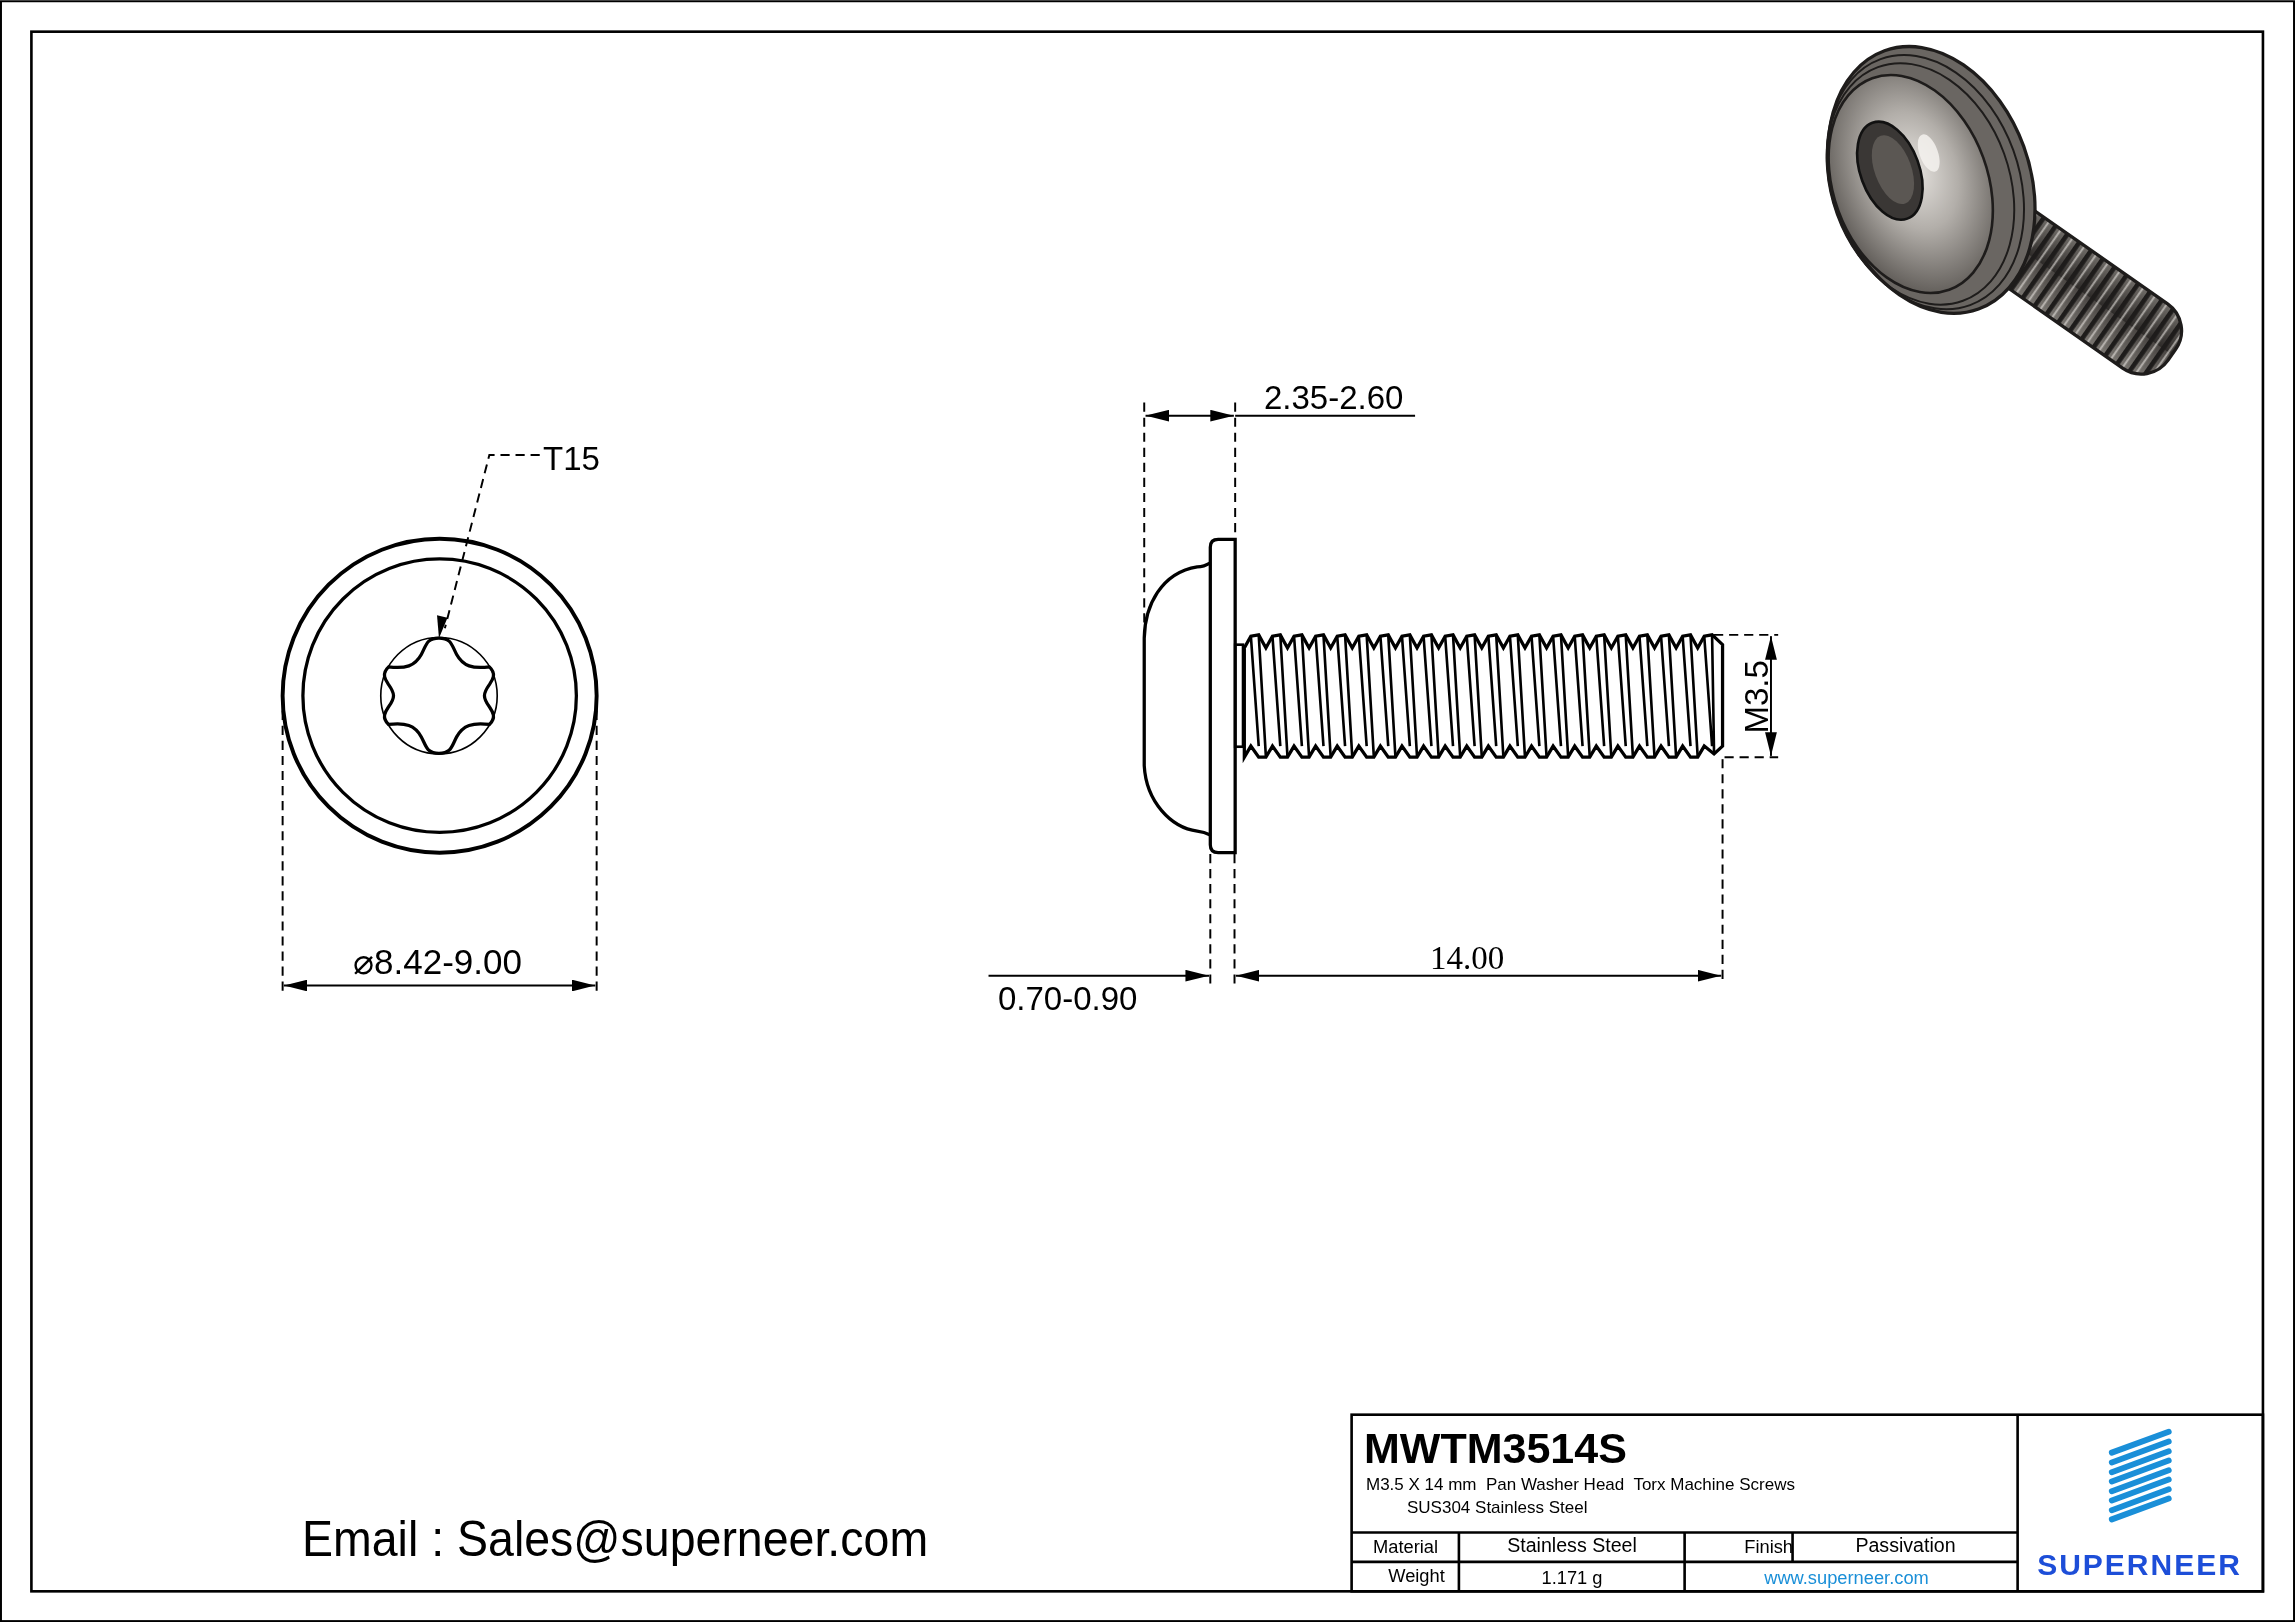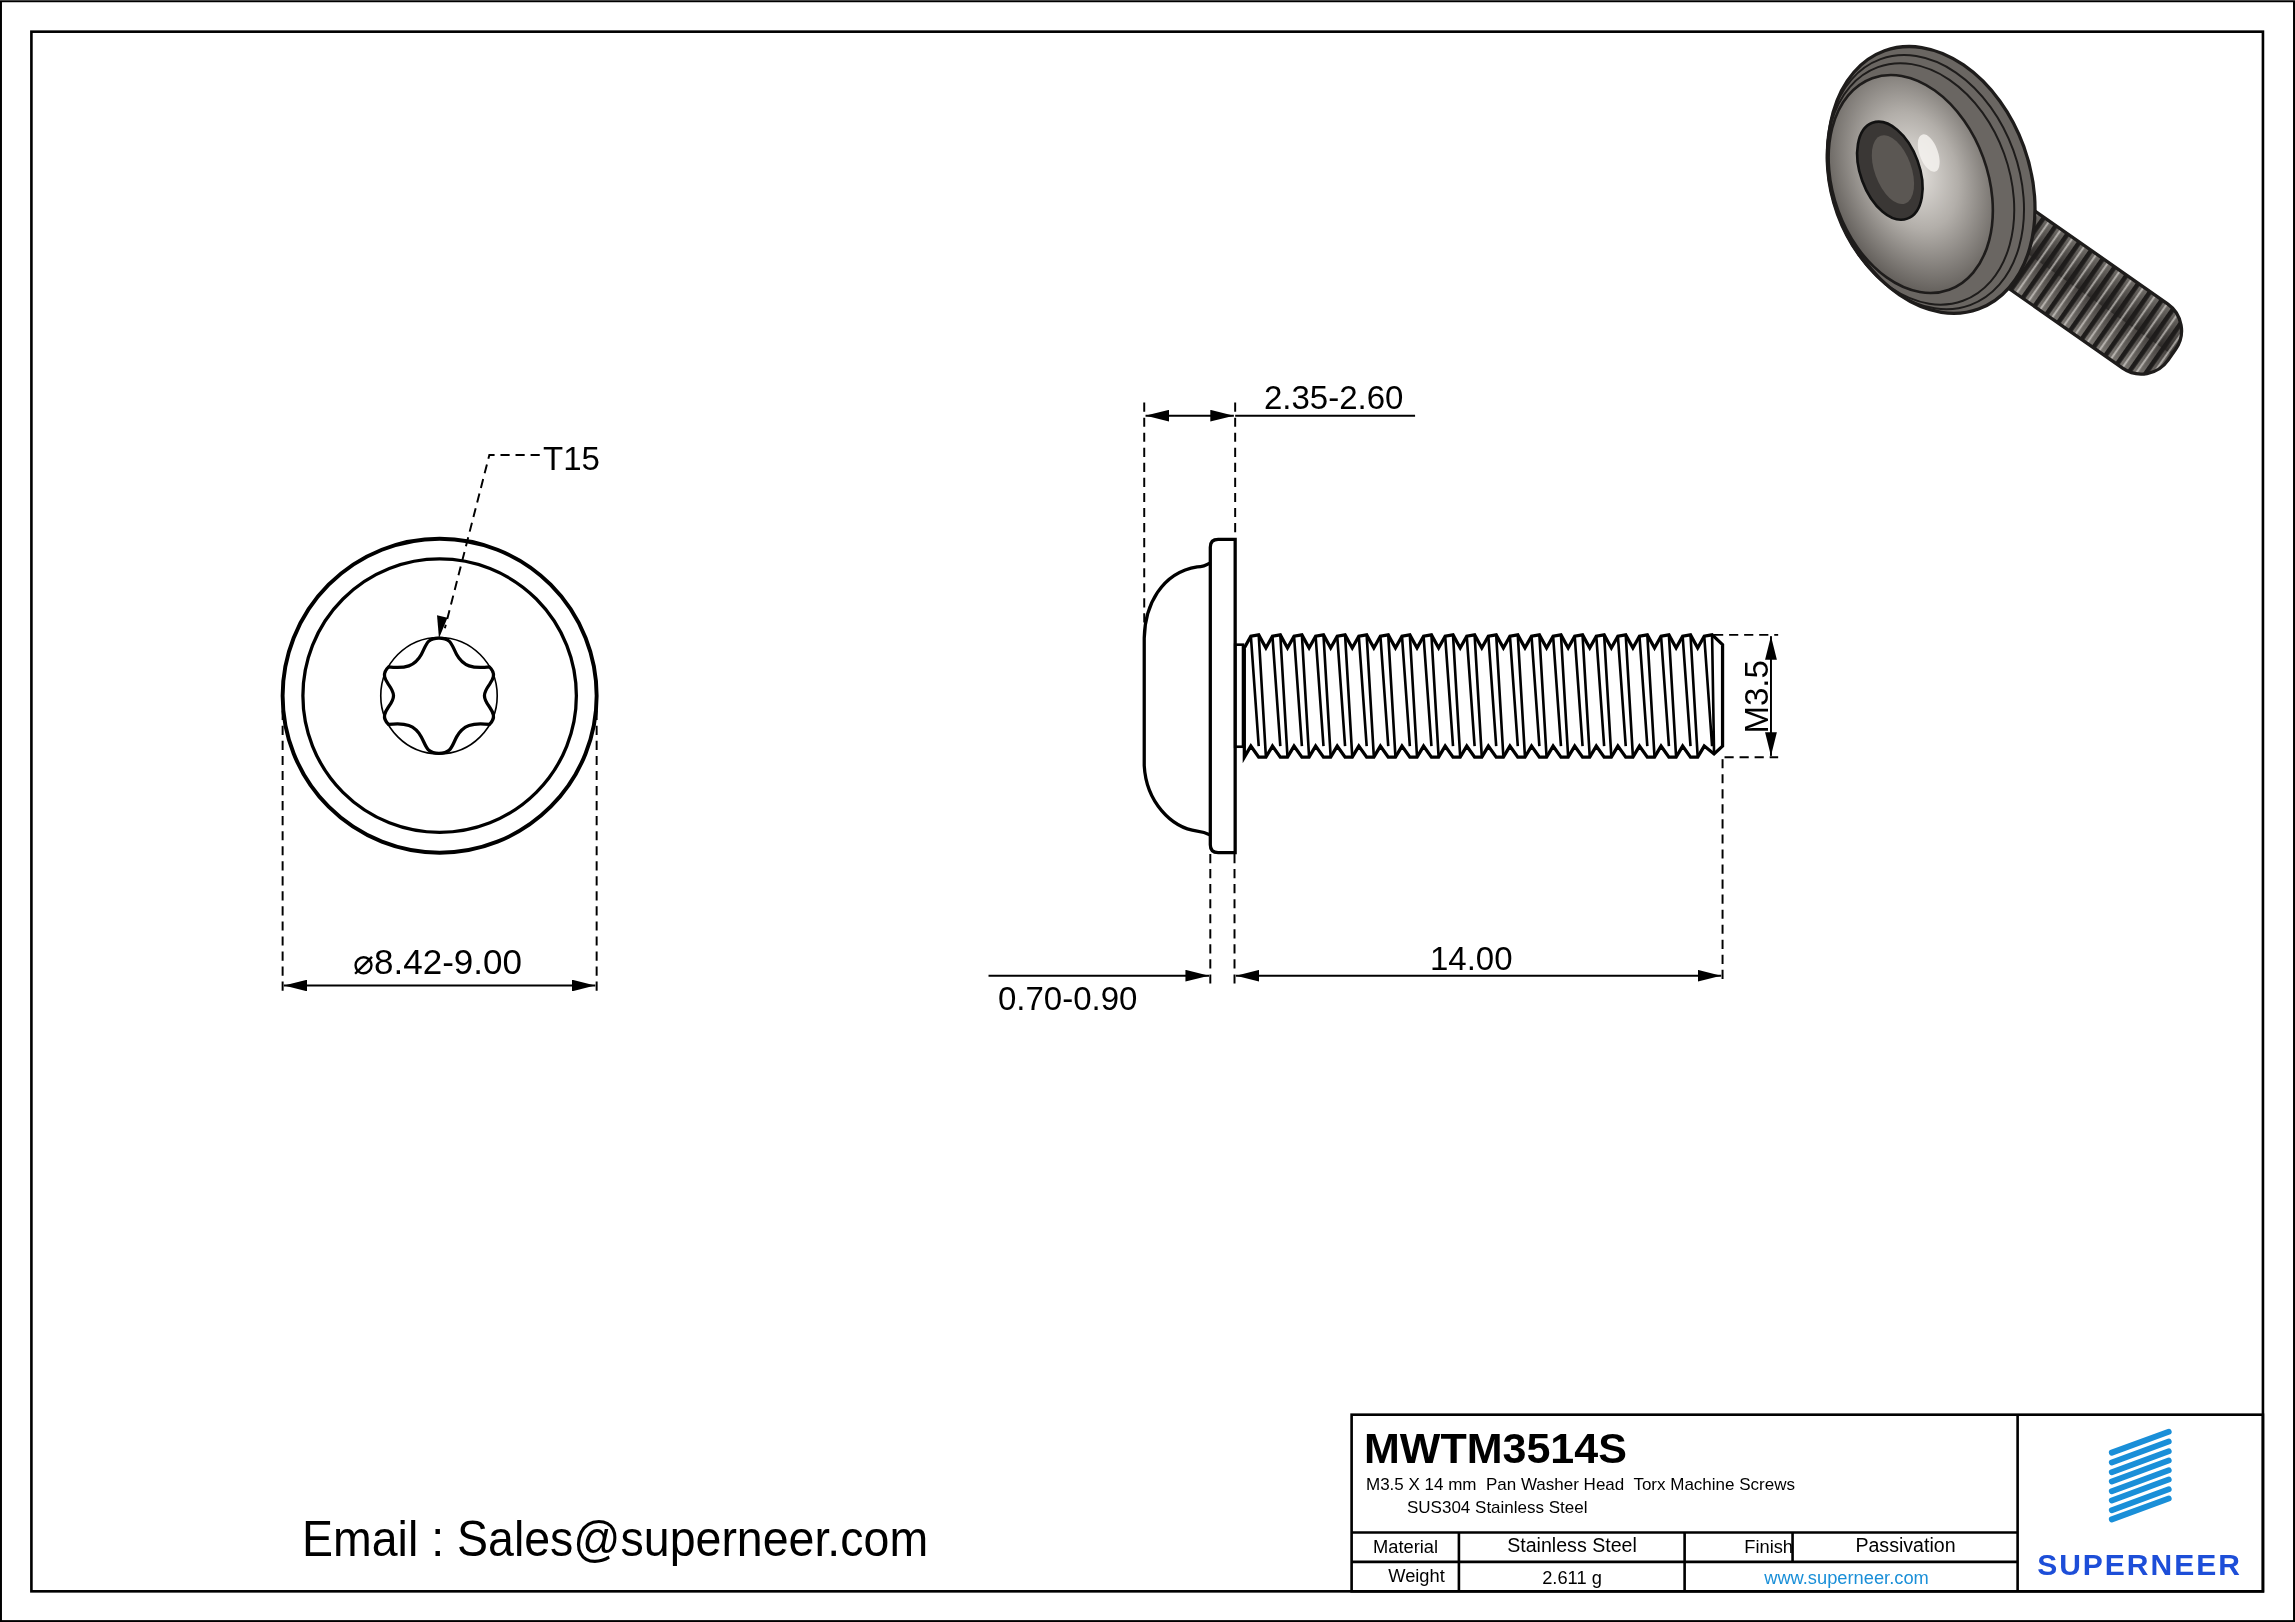--- a/index.html
+++ b/index.html
@@ -142,35 +142,35 @@
 <div class="abs" style="left:543px; top:442px; font-size:33px;">T15</div>
 
 <div class="abs" style="left:353px; top:944px; font-size:35px;">
   <span style="font-weight:300;">⌀</span><span>8.42-9.00</span>
 </div>
 
 <div class="abs" style="left:1264px; top:381px; font-size:33px;">2.35-2.60</div>
 
 <div class="abs" style="left:998px; top:942px; font-size:33px;margin-top:40px;">0.70-0.90</div>
 
-<div class="abs" style="left:1430px; top:942px; font-size:33px;">14.00</div>
+<div class="abs" style="left:1430px; top:942px; font-size:33px;font-family:Liberation Serif, serif;">14.00</div>
 
 <div class="abs" style="left:1720px; top:681px; font-size:33px; transform:rotate(-90deg); transform-origin:center; width:72px; text-align:center;">M3.5</div>
 
 <div class="abs" style="left:302px; top:1514px; font-size:50px; transform:scaleX(0.93); transform-origin:left;">Email : Sales@superneer.com</div>
 
 <div class="abs" style="left:1364px; top:1427px; font-size:43px; font-weight:bold;">MWTM3514S</div>
 
 <div class="abs" style="left:1366px; top:1476px; font-size:17px; white-space:pre;">M3.5 X 14 mm  Pan Washer Head  Torx Machine Screws</div>
 
 <div class="abs" style="left:1366px; top:1499px; font-size:17px;margin-left:41px;">SUS304 Stainless Steel</div>
 
 <div class="abs" style="left:1352px; width:107px; top:1538px; font-size:18.3px; text-align:center;">Material</div>
 <div class="abs" style="left:1459px; width:226px; top:1536px; font-size:19.6px; text-align:center;">Stainless Steel</div>
 <div class="abs" style="left:1685px; width:108px; top:1538px; font-size:18.3px; text-align:right;">Finish</div>
 <div class="abs" style="left:1793px; width:225px; top:1536px; font-size:19.6px; text-align:center;">Passivation</div>
 
 <div class="abs" style="left:1352px; width:129px; top:1567px; font-size:18.3px; text-align:center;">Weight</div>
-<div class="abs" style="left:1459px; width:226px; top:1569px; font-size:18.3px; text-align:center;">2.611 g</div>
+<div class="abs" style="left:1459px; width:226px; top:1569px; font-size:18.3px; text-align:center;">1.171 g</div>
 <div class="abs" style="left:1680px; width:333px; top:1569px; font-size:18.3px; text-align:center; color:#1a8fd8;">www.superneer.com</div>
 
 <div class="abs" style="left:2035px; width:209px; top:1550px; font-size:30px; font-weight:bold; text-align:center; color:#1d4ed8; letter-spacing:2px;">SUPERNEER</div>
 
 
 </body></html>

